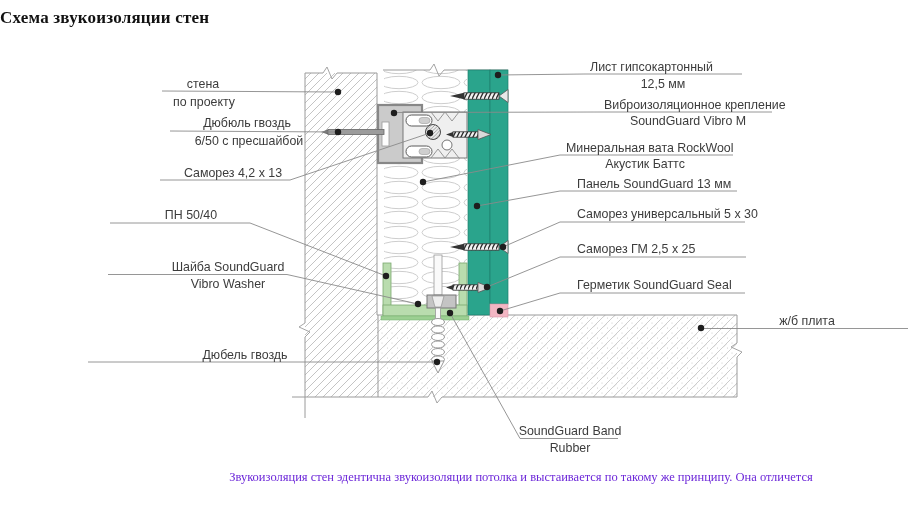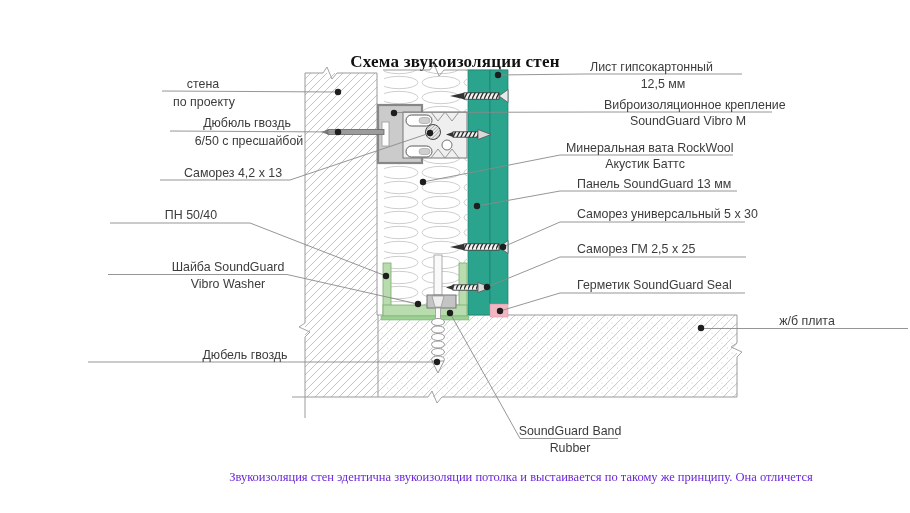--- a/index.html
+++ b/index.html
@@ -1,19 +1,19 @@
 <!DOCTYPE html>
 <html><head>
 <meta charset="utf-8">
 <style>
   html,body{margin:0;padding:0;background:#fff;}
   body{width:910px;height:513px;position:relative;overflow:hidden;
        font-family:"Liberation Sans",sans-serif;}
-  #title{position:absolute;top:8px;left:0;width:910px;text-align:center;
-         font:bold 17px "Liberation Serif",serif;color:#111;letter-spacing:.2px;margin-top:44px;}
+  #title{position:absolute;top:8px;left:0;width:910px;
+         font:bold 17px "Liberation Serif",serif;color:#111;letter-spacing:.2px;}
   #footer{position:absolute;top:469px;left:116px;width:810px;text-align:center;
           font:12.5px "Liberation Serif",serif;line-height:16px;color:#6d28d9;}
   svg{position:absolute;top:0;left:0;}
   .lbl{font:12.4px "Liberation Sans",sans-serif;fill:#3c3c3c;}
   .ldr{stroke:#8a8a8a;stroke-width:.9;fill:none;}
   .struct{stroke:#9a9a9a;stroke-width:1;fill:none;}
   .brk{stroke:#9a9a9a;stroke-width:.9;fill:none;}
 </style>
 </head>
 <body>

